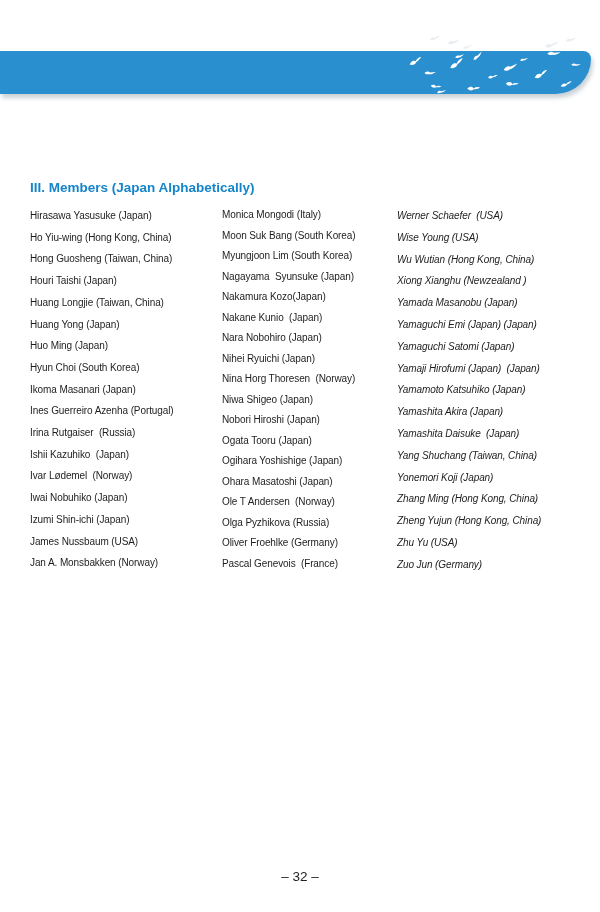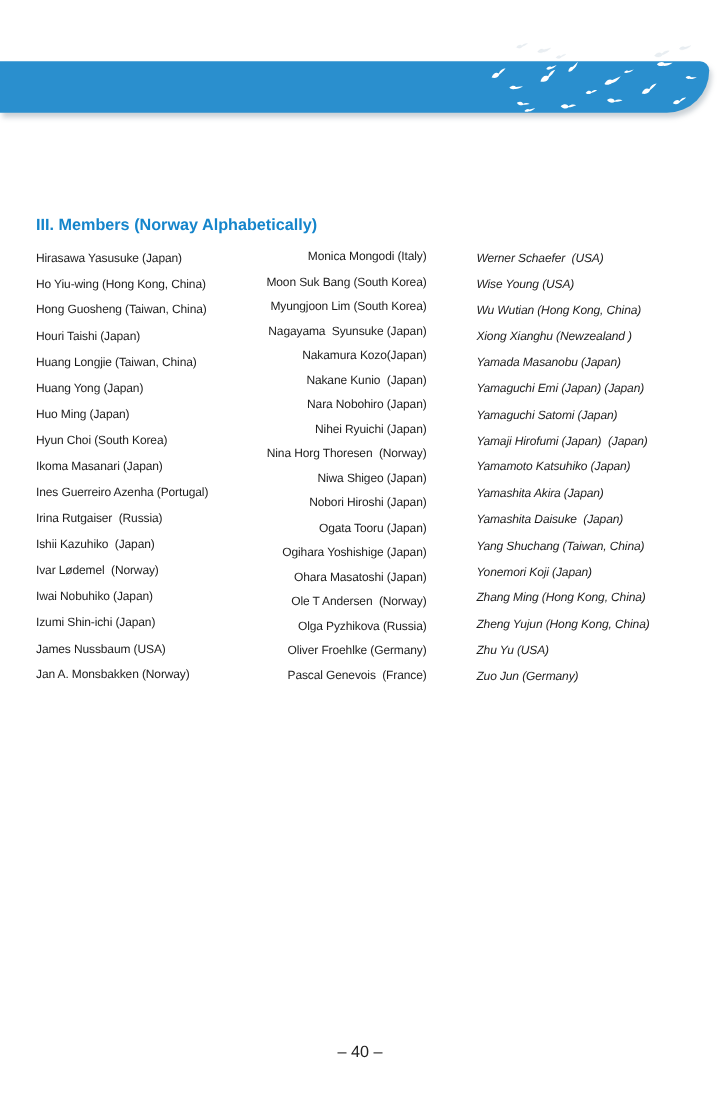--- a/index.html
+++ b/index.html
@@ -36,21 +36,21 @@
   }
   .col {
     position: absolute;
     top: 205px;
     font-size: 10px;
     letter-spacing: -0.1px;
     white-space: pre;
   }
   .col .member { display: block; }
   .col1 { left: 30px;  line-height: 21.7px; }
-  .col2 { left: 222px; line-height: 20.5px; text-align: right; }
+  .col2 { left: 222px; line-height: 20.5px; }
   .col3 { left: 397px; line-height: 21.8px; font-style: italic; }
   .page-number {
     position: absolute;
     left: 0; top: 869px;
     width: 600px;
     text-align: center;
     font-size: 13.5px;
     color: #222222;
   }
 </style>
@@ -86,19 +86,19 @@
     <use href="#bird-b" transform="translate(108,36) rotate(-10) scale(0.50)"></use>
     <use href="#bird-a" transform="translate(112,49) rotate(20) scale(0.41)"></use>
     <use href="#bird-b" transform="translate(125,28) scale(0.28)"></use>
     <use href="#bird-a" transform="translate(138,43) rotate(-15) scale(0.47)"></use>
     <use href="#bird-b" transform="translate(153,20) rotate(10) scale(0.44)"></use>
     <use href="#bird-a" transform="translate(165,52) rotate(-5) scale(0.38)"></use>
     <use href="#bird-b" transform="translate(177,32) rotate(15) scale(0.31)"></use>
   </g>
 </svg>
 
-<h2 class="heading">III. Members (Norway Alphabetically)</h2>
+<h2 class="heading">III. Members (Japan Alphabetically)</h2>
 
 <div class="col col1"><div class="member">Hirasawa Yasusuke (Japan)</div><div class="member">Ho Yiu-wing (Hong Kong, China)</div><div class="member">Hong Guosheng (Taiwan, China)</div><div class="member">Houri Taishi (Japan)</div><div class="member">Huang Longjie (Taiwan, China)</div><div class="member">Huang Yong (Japan)</div><div class="member">Huo Ming (Japan)</div><div class="member">Hyun Choi (South Korea)</div><div class="member">Ikoma Masanari (Japan)</div><div class="member">Ines Guerreiro Azenha (Portugal)</div><div class="member">Irina Rutgaiser  (Russia)</div><div class="member">Ishii Kazuhiko  (Japan)</div><div class="member">Ivar Lødemel  (Norway)</div><div class="member">Iwai Nobuhiko (Japan)</div><div class="member">Izumi Shin-ichi (Japan)</div><div class="member">James Nussbaum (USA)</div><div class="member">Jan A. Monsbakken (Norway)</div></div>
 <div class="col col2"><div class="member">Monica Mongodi (Italy)</div><div class="member">Moon Suk Bang (South Korea)</div><div class="member">Myungjoon Lim (South Korea)</div><div class="member">Nagayama  Syunsuke (Japan)</div><div class="member">Nakamura Kozo(Japan)</div><div class="member">Nakane Kunio  (Japan)</div><div class="member">Nara Nobohiro (Japan)</div><div class="member">Nihei Ryuichi (Japan)</div><div class="member">Nina Horg Thoresen  (Norway)</div><div class="member">Niwa Shigeo (Japan)</div><div class="member">Nobori Hiroshi (Japan)</div><div class="member">Ogata Tooru (Japan)</div><div class="member">Ogihara Yoshishige (Japan)</div><div class="member">Ohara Masatoshi (Japan)</div><div class="member">Ole T Andersen  (Norway)</div><div class="member">Olga Pyzhikova (Russia)</div><div class="member">Oliver Froehlke (Germany)</div><div class="member">Pascal Genevois  (France)</div></div>
 <div class="col col3"><div class="member">Werner Schaefer  (USA)</div><div class="member">Wise Young (USA)</div><div class="member">Wu Wutian (Hong Kong, China)</div><div class="member">Xiong Xianghu (Newzealand )</div><div class="member">Yamada Masanobu (Japan)</div><div class="member">Yamaguchi Emi (Japan) (Japan)</div><div class="member">Yamaguchi Satomi (Japan)</div><div class="member">Yamaji Hirofumi (Japan)  (Japan)</div><div class="member">Yamamoto Katsuhiko (Japan)</div><div class="member">Yamashita Akira (Japan)</div><div class="member">Yamashita Daisuke  (Japan)</div><div class="member">Yang Shuchang (Taiwan, China)</div><div class="member">Yonemori Koji (Japan)</div><div class="member">Zhang Ming (Hong Kong, China)</div><div class="member">Zheng Yujun (Hong Kong, China)</div><div class="member">Zhu Yu (USA)</div><div class="member">Zuo Jun (Germany)</div></div>
 
-<div class="page-number">– 40 –</div>
+<div class="page-number">– 32 –</div>
 
 </body></html>

